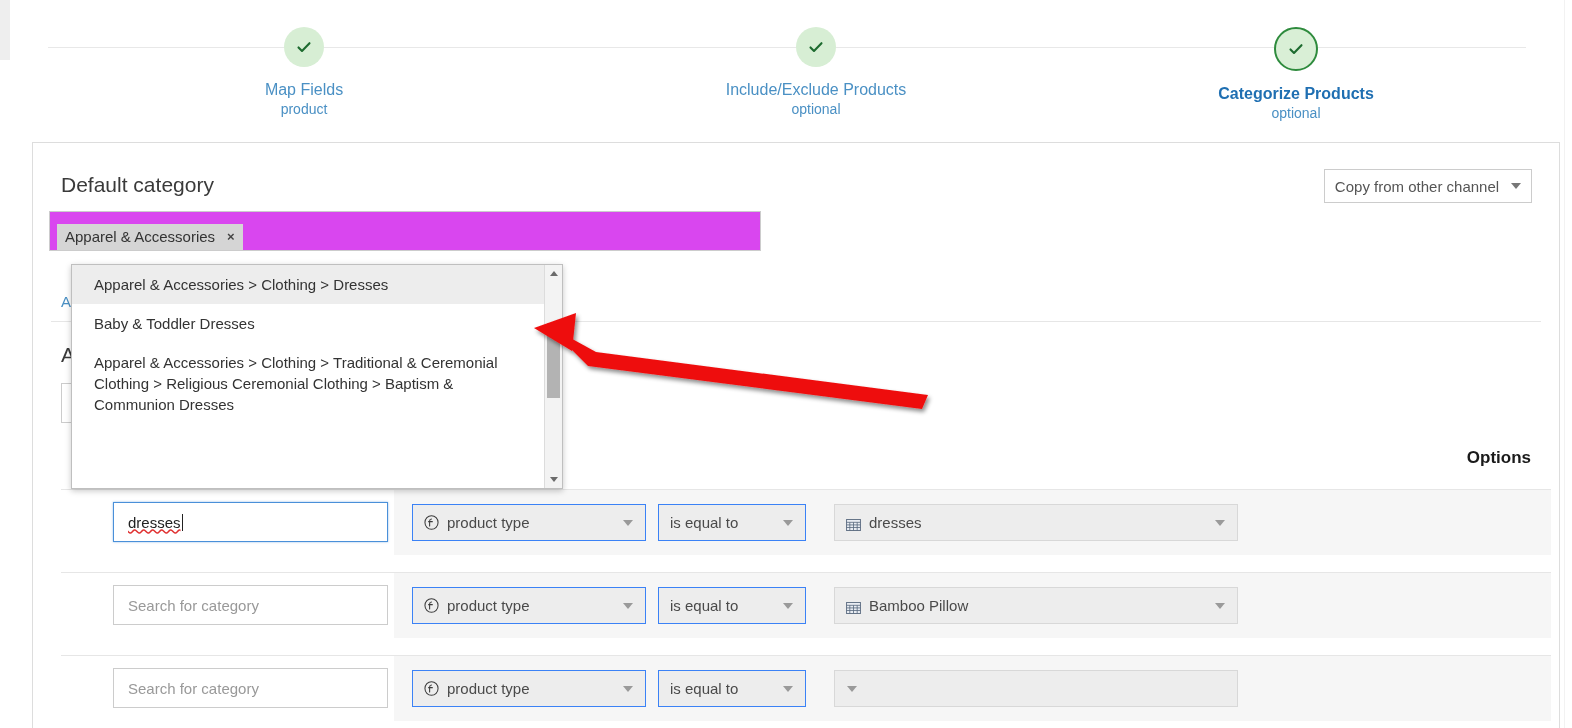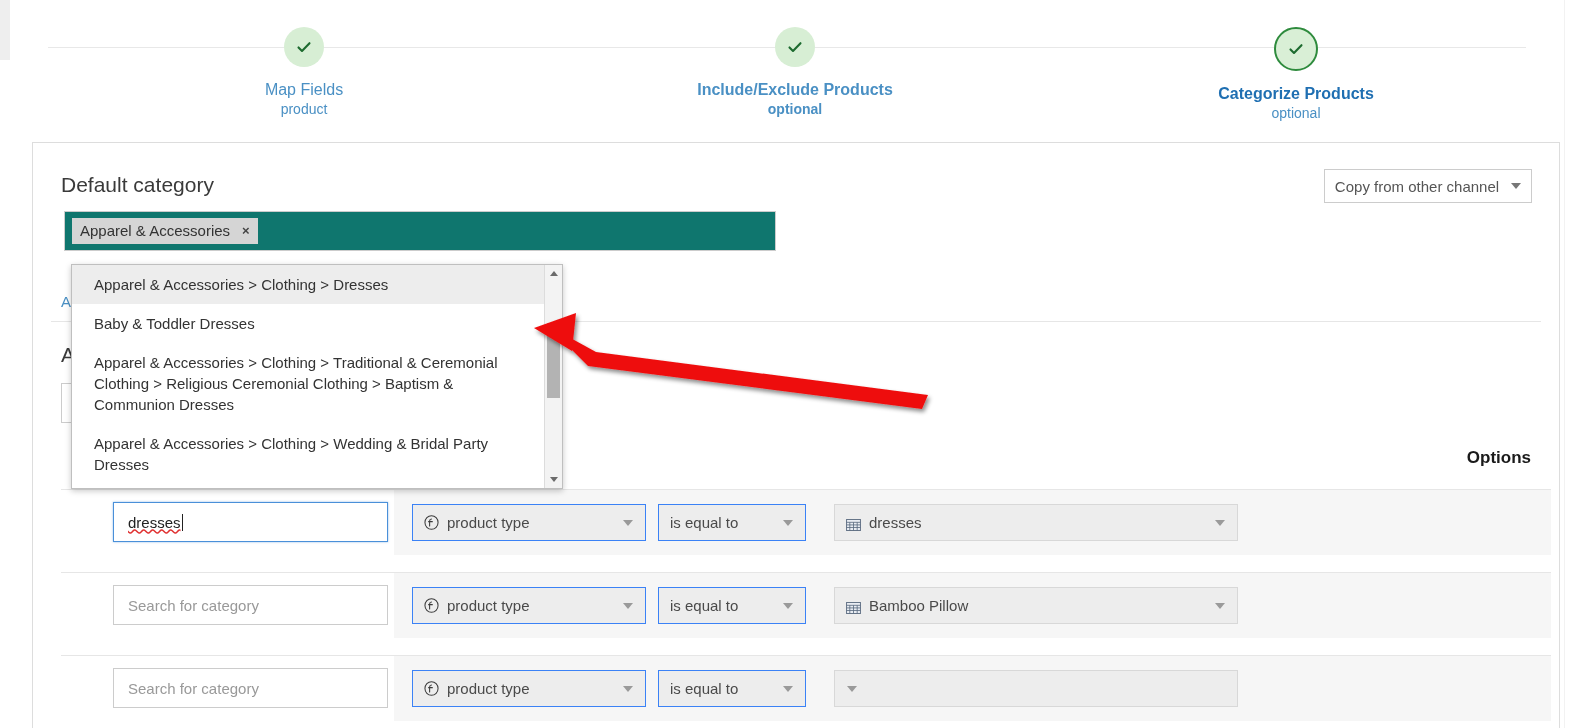--- a/index.html
+++ b/index.html
@@ -75,24 +75,24 @@
   }
   .caret-down {
     width: 0; height: 0;
     border-left: 5px solid transparent;
     border-right: 5px solid transparent;
     border-top: 6px solid #777777;
   }
 
   
   .token-input {
-    position: absolute; left: 31px; top: 68px;
+    position: absolute; left: 16px; top: 68px;
     width: 712px; height: 40px; box-sizing: border-box;
-    border: 1px solid #cccccc; background: #0f766e;
-    display: flex; align-items: center; padding-left: 7px;
+    border: 1px solid #cccccc; background: #d946ef;
+    display: flex; align-items: flex-end; padding-left: 7px;
   }
   .token {
     background: #d5d5d5; color: #333333; font-size: 15px;
     padding: 4px 8px 5px 8px;
     display: flex; align-items: center; gap: 12px;
   }
   .token-x { color: #444444; font-size: 13px; font-weight: bold; cursor: pointer; }
 
   
   .sub-link {
@@ -229,21 +229,21 @@
         <span>
           <svg width="20" height="20" viewBox="0 0 20 20">
               <path d="M4.5 10.4 L8 14 L15.5 6.2" fill="none" stroke="#1d6b2f" stroke-width="2.1" stroke-linecap="round" stroke-linejoin="round"></path>
             </svg>
         </span>
       </div>
       <div class="step-title">Map Fields</div>
       <div class="step-sub">product</div>
     </div>
 
-    <div class="step" style="left:685px; width:200px;font-weight:bold;">
+    <div class="step" style="left:706px; width:200px;">
       <div class="step-circle">
         <span>
           <svg width="20" height="20" viewBox="0 0 20 20">
               <path d="M4.5 10.4 L8 14 L15.5 6.2" fill="none" stroke="#1d6b2f" stroke-width="2.1" stroke-linecap="round" stroke-linejoin="round"></path>
             </svg>
         </span>
       </div>
       <div class="step-title">Include/Exclude Products</div>
       <div class="step-sub">optional</div>
     </div>
@@ -401,21 +401,20 @@
       </div>
     </div>
 
   </div>
 
   <div class="popup">
     <div class="popup-list">
       <div class="popup-item highlighted">Apparel &amp; Accessories &gt; Clothing &gt; Dresses</div>
       <div class="popup-item">Baby &amp; Toddler Dresses</div>
       <div class="popup-item">Apparel &amp; Accessories &gt; Clothing &gt; Traditional &amp; Ceremonial Clothing &gt; Religious Ceremonial Clothing &gt; Baptism &amp; Communion Dresses</div>
-      <div class="popup-item">Apparel &amp; Accessories &gt; Clothing &gt; Wedding &amp; Bridal Party Dresses</div>
     </div>
     <div class="popup-scrollbar">
       <div class="sb-arrow up">
           <span class="tri-up"></span>
         </div>
       <div class="sb-thumb"></div>
       <div class="sb-arrow down">
           <span class="tri-dn"></span>
         </div>
     </div>

